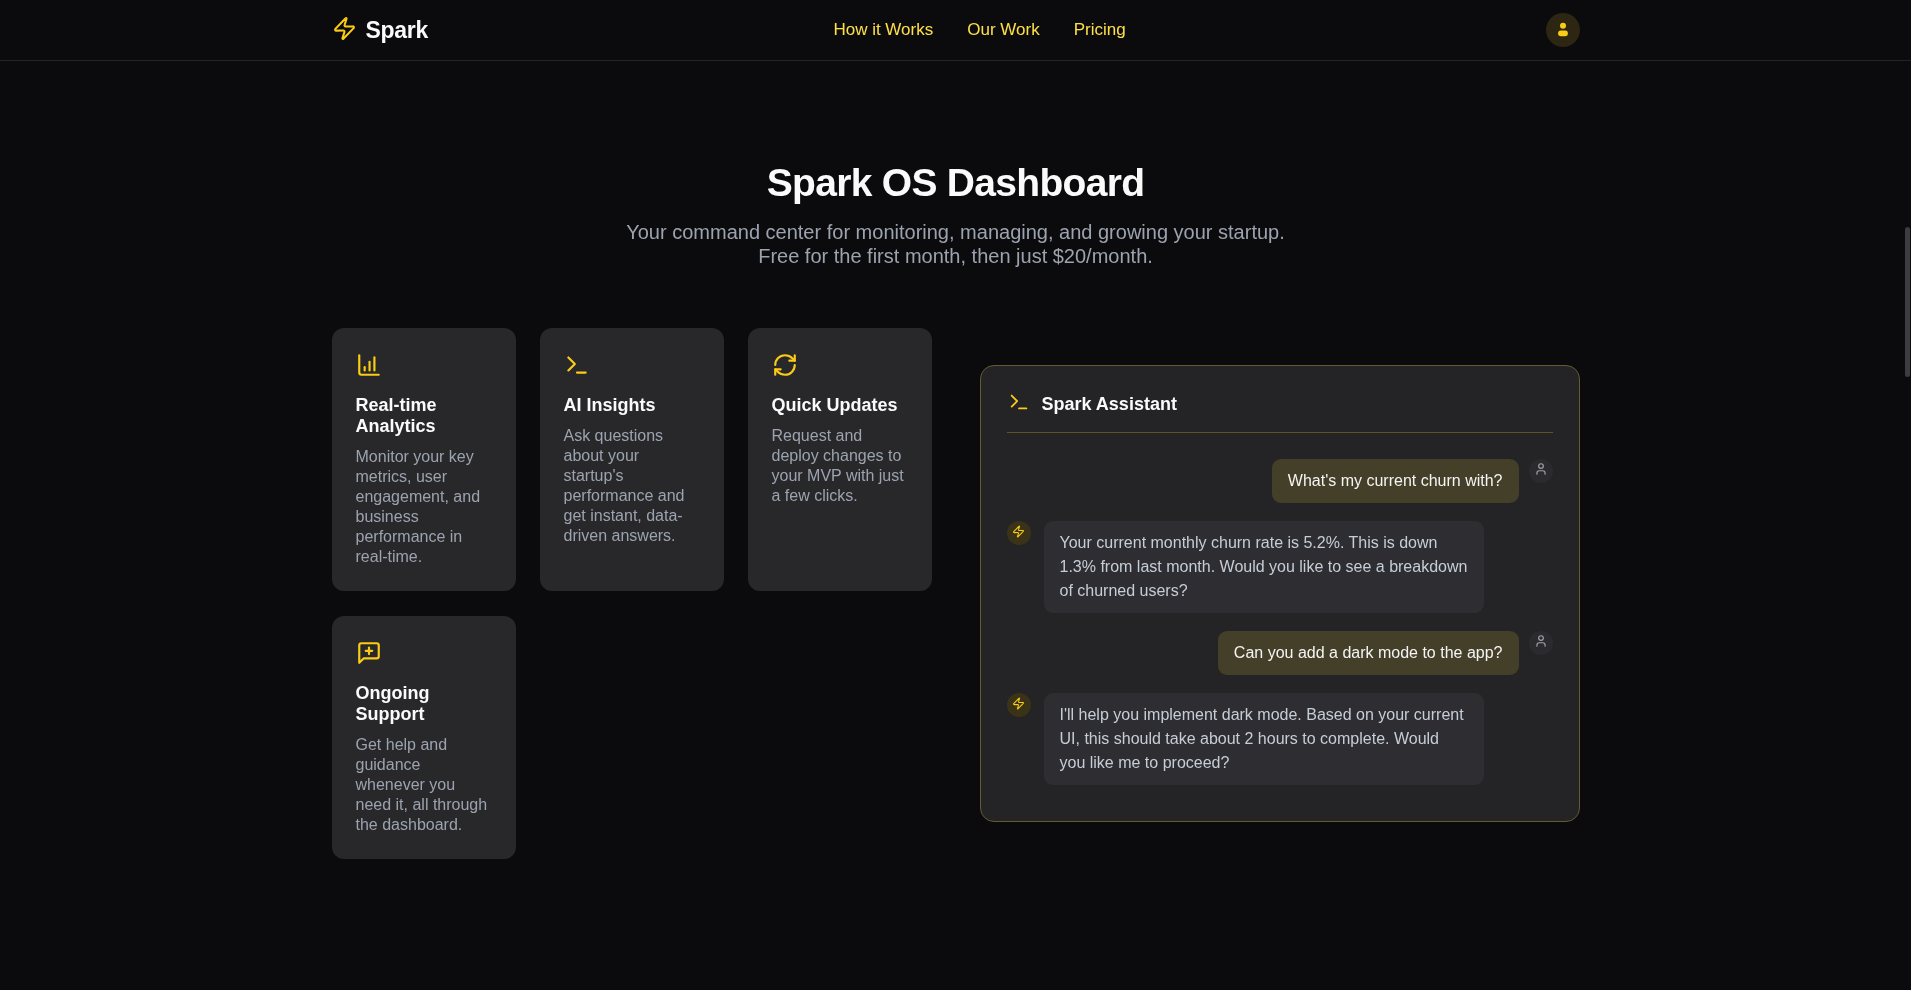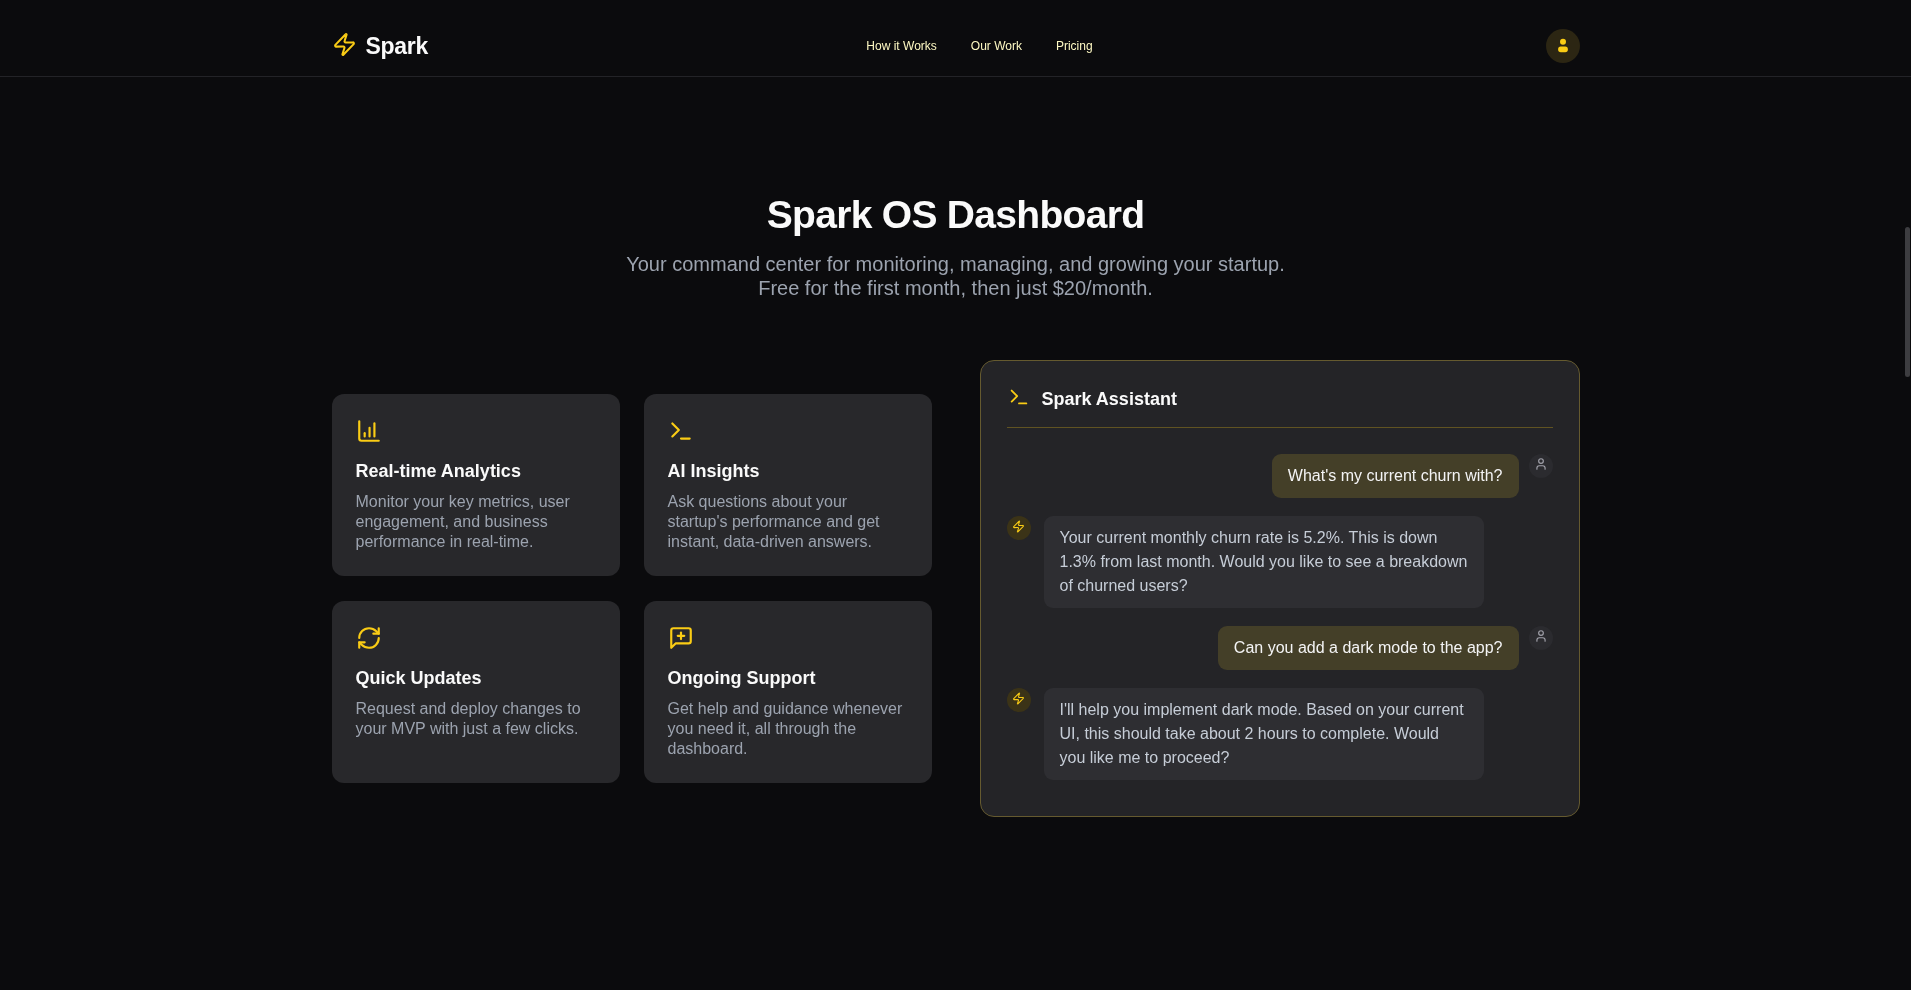--- a/index.html
+++ b/index.html
@@ -3,42 +3,42 @@
 <meta charset="utf-8">
 <style>
   * { margin:0; padding:0; box-sizing:border-box; }
   html,body { width:1911px; height:990px; overflow:hidden; }
   body {
     background:#0b0b0d;
     font-family:"Liberation Sans", sans-serif;
     color:#fafafa;
     position:relative;
   }
-  .container { width:1248px; margin:16px auto;gap:48px; }
+  .container { width:1248px; margin:0 auto;gap:48px; }
 
   
   .site-header {
     height:61px;
     border-bottom:1px solid #232327;
     background:#0b0b0d;
   }
   .header-inner {
     height:100%;
     display:flex; align-items:center; justify-content:space-between;
     position:relative;
   }
   .brand { display:flex; align-items:center; gap:9px; }
   .brand svg { width:25px; height:25px; }
   .brand-name { font-size:23px; font-weight:700; letter-spacing:-0.3px; }
   .main-nav {
     position:absolute; left:50%; top:50%;
     transform:translate(calc(-50% + 24px), -50%);
     display:flex; gap:34px;
   }
-  .nav-link { font-size:12px; color:#fef9c3; text-decoration:none; cursor:pointer; }
+  .nav-link { font-size:17px; color:#fde047; text-decoration:none; cursor:pointer; }
   .avatar-btn {
     width:34px; height:34px; border-radius:50%;
     background:#2c2613; border:none; cursor:pointer;
     display:flex; align-items:center; justify-content:center;
   }
   .avatar-btn svg { width:18px; height:18px; }
 
   
   .hero { padding-top:99px; text-align:center; }
   .hero h1 {
@@ -51,21 +51,21 @@
   }
 
   
   .content-grid {
     margin-top:60px;
     display:grid; grid-template-columns:1fr 1fr; gap:48px;
     align-items:center;
   }
 
   
-  .features-grid { display:grid; grid-template-columns:1fr 1fr; gap:25px 24px; }
+  .features-grid { display:grid; grid-template-columns:1fr 1fr 1fr; gap:25px 24px; }
   .feature-card {
     background:#28282b; border-radius:12px; padding:24px;
   }
   .feature-card .f-icon svg { width:26px; height:26px; display:block; }
   .feature-card h3 { margin-top:17px; font-size:18px; font-weight:700; color:#fafafa; }
   .feature-card p { margin-top:10px; font-size:16px; line-height:20px; color:#9ca3af; }
 
   
   .assistant-panel {
     background:#242427;

